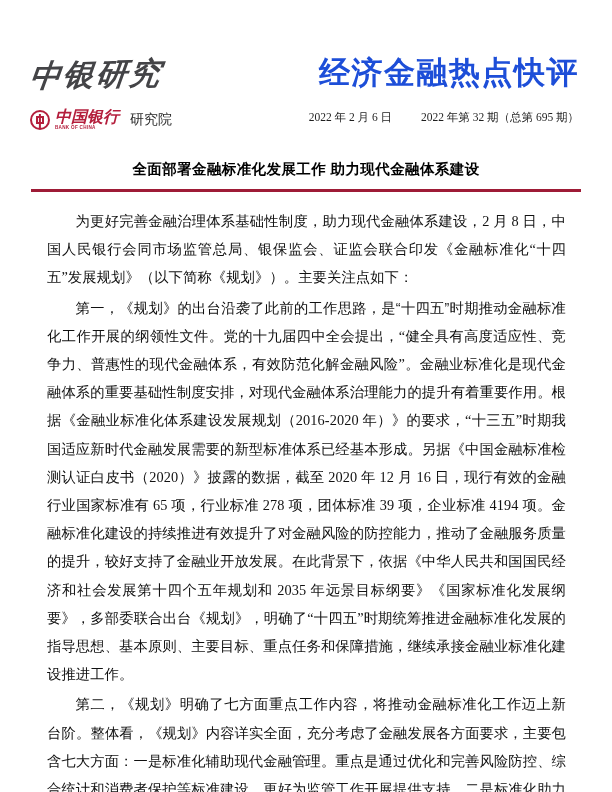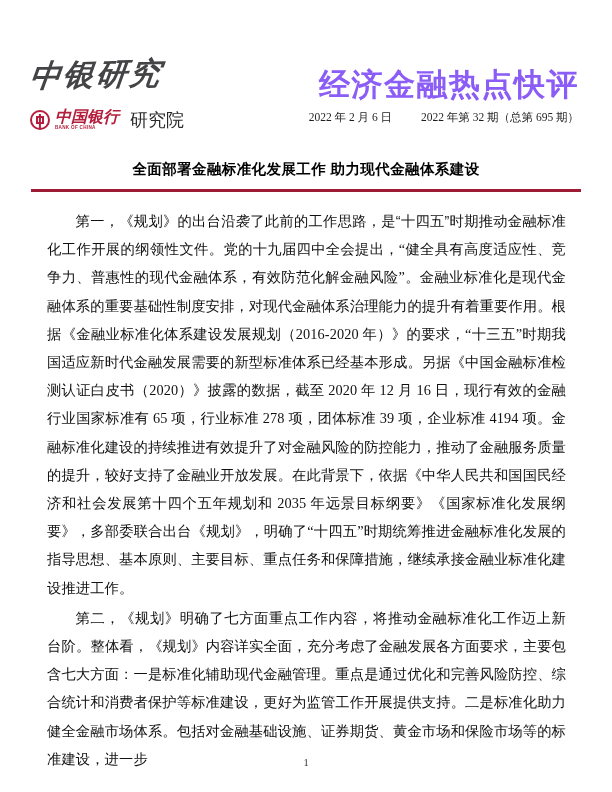--- a/index.html
+++ b/index.html
@@ -43,26 +43,26 @@
     color: #444447;
     font-weight: 700;
     font-style: italic;
     transform: skewX(-8deg) rotate(-1.5deg);
     white-space: nowrap;
   }
 
   .pub-title {
     position: absolute;
     right: 33px;
-    top: 18px;
+    top: 6px;
     font-family: "Liberation Sans", "DejaVu Sans", sans-serif;
     font-size: 31px;
     font-weight: 700;
     letter-spacing: 1.5px;
-    color: #8b5cf6;
+    color: #1d4ed8;
     white-space: nowrap;
   }
 
   .boc-block {
     position: absolute;
     left: 30px;
     top: 62px;
     display: flex;
     align-items: center;
     height: 24px;
@@ -115,21 +115,21 @@
     font-size: 4.6px;
     font-weight: 700;
     color: #B41E3C;
     letter-spacing: 0.3px;
     display: block;
     margin-top: 1.5px;
   }
   .boc-dept {
     margin-left: 11px;
     font-family: "Liberation Serif", "DejaVu Serif", serif;
-    font-size: 18px;
+    font-size: 14px;
     color: #2a2a2a;
     white-space: nowrap;
   }
 
   .issue-line {
     position: absolute;
     right: 33px;
     top: 64px;
     font-family: "Liberation Serif", "DejaVu Serif", serif;
     font-size: 11.5px;
@@ -223,20 +223,23 @@
       <span>2022 年第 32 期（总第 695 期）</span>
     </div>
 
     <div class="rule"></div>
   </div>
 
   <div class="doc-title">全面部署金融标准化发展工作  助力现代金融体系建设</div>
 
   <div class="body-col">
 
+    <p class="para">
+      <span>为更好完善金融治理体系基础性制度，助力现代金融体系建设，2 月 8 日，中国人民银行会同市场监管总局、银保监会、证监会联合印发《金融标准化“十四五”发展规划》（以下简称《规划》）。主要关注点如下：</span>
+    </p>
 
     <p class="para follow">
       <span class="lead">第一，《规划》的出台沿袭了此前的工作思路，是“十四五”时期推动金融标准化工作开展的纲领性文件。</span><span>党的十九届四中全会提出，“健全具有高度适应性、竞争力、普惠性的现代金融体系，有效防范化解金融风险”。金融业标准化是现代金融体系的重要基础性制度安排，对现代金融体系治理能力的提升有着重要作用。根据《金融业标准化体系建设发展规划（2016-2020 年）》的要求，“十三五”时期我国适应新时代金融发展需要的新型标准体系已经基本形成。另据《中国金融标准检测认证白皮书（2020）》披露的数据，截至 2020 年 12 月 16 日，现行有效的金融行业国家标准有 65 项，行业标准 278 项，团体标准 39 项，企业标准 4194 项。金融标准化建设的持续推进有效提升了对金融风险的防控能力，推动了金融服务质量的提升，较好支持了金融业开放发展。在此背景下，依据《中华人民共和国国民经济和社会发展第十四个五年规划和 2035 年远景目标纲要》《国家标准化发展纲要》，多部委联合出台《规划》，明确了“十四五”时期统筹推进金融标准化发展的指导思想、基本原则、主要目标、重点任务和保障措施，继续承接金融业标准化建设推进工作。</span>
     </p>
 
     <p class="para follow">
       <span class="lead">第二，《规划》明确了七方面重点工作内容，将推动金融标准化工作迈上新台阶。</span><span>整体看，《规划》内容详实全面，充分考虑了金融发展各方面要求，主要包含七大方面：一是标准化辅助现代金融管理。重点是通过优化和完善风险防控、综合统计和消费者保护等标准建设，更好为监管工作开展提供支持。二是标准化助力健全金融市场体系。包括对金融基础设施、证券期货、黄金市场和保险市场等的标准建设，进一步</span>
     </p>
 
   </div>

